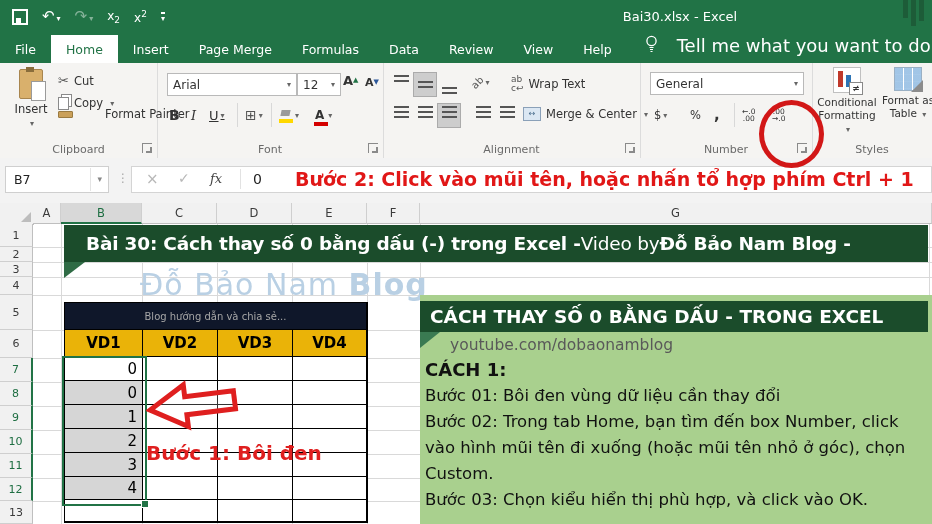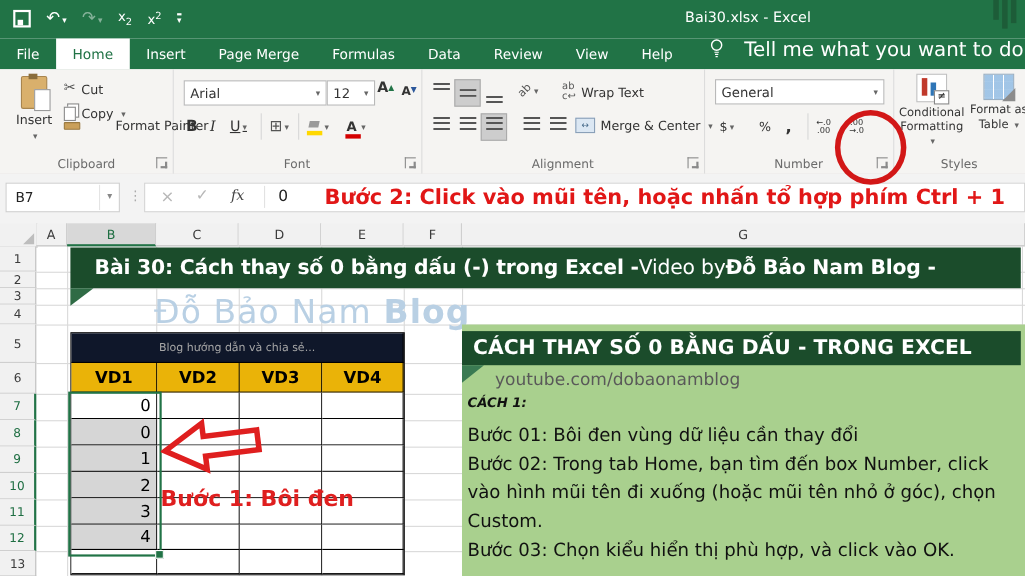--- a/index.html
+++ b/index.html
@@ -106,21 +106,21 @@
   .tc.val{justify-content:flex-end;padding-right:5px;font-size:15px;}
   .tc.shade{background:#d6d6d6;}
   .selbox{position:absolute;left:62px;top:153px;width:81px;height:146px;border:2px solid #217346;z-index:4;}
   .selbox::after{content:"";position:absolute;right:-4px;bottom:-4px;width:6px;height:6px;background:#217346;border:1px solid #fff;}
   .arrow{position:absolute;left:146px;top:176px;z-index:7;transform:rotate(-7deg);}
   .step1{position:absolute;left:146px;top:238px;font-size:20px;font-weight:bold;color:#df1f1f;z-index:7;white-space:nowrap;}
   .panel{position:absolute;left:420px;top:92px;right:0;bottom:0;background:#a9d08e;z-index:5;}
   .ptitle{position:absolute;left:0;top:6px;width:508px;height:31px;background:#1b4c2b;color:#fff;font-size:18.5px;font-weight:bold;display:flex;align-items:center;padding-left:10px;box-sizing:border-box;white-space:nowrap;}
   .pfold{position:absolute;left:0;top:37px;width:0;height:0;border-top:16px solid #3a7a52;border-right:20px solid transparent;}
   .pyt{position:absolute;left:30px;top:41px;font-size:15.5px;color:#595959;}
-  .pmethod{position:absolute;left:5px;top:64px;font-size:12px;font-weight:bold;color:#111;font-style:italic;}
+  .pmethod{position:absolute;left:5px;top:64px;font-size:18px;font-weight:bold;color:#111;}
   .psteps{position:absolute;left:5px;top:88px;width:502px;font-size:16.5px;line-height:26px;color:#111;}
   .psteps p{margin:0;}
 </style>
 </head>
 <body>
 
 <div class="app">
 
   <div class="titlebar">
     <div class="qat">

